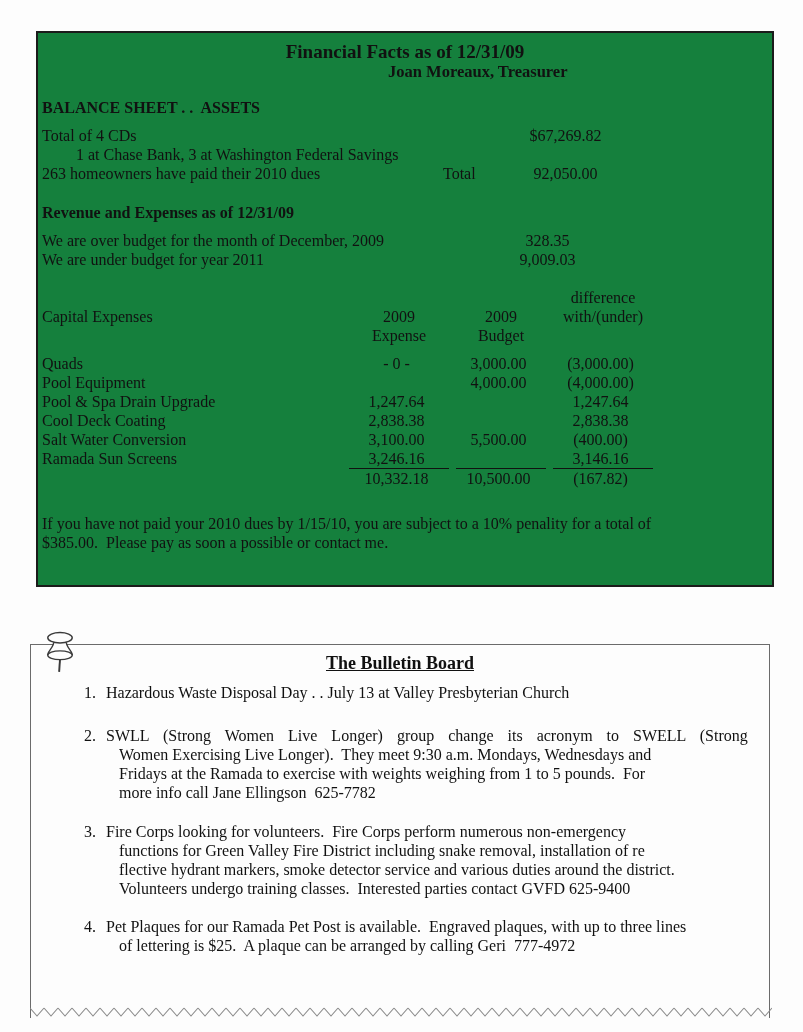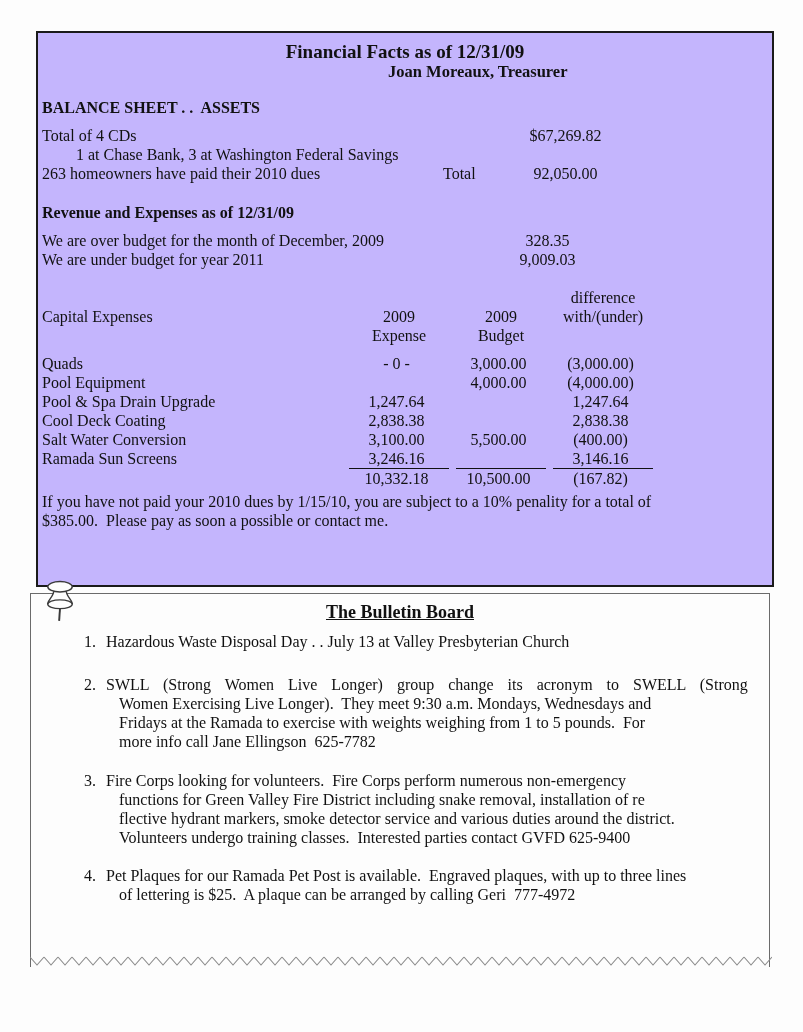--- a/index.html
+++ b/index.html
@@ -17,43 +17,43 @@
   }
   .txt { white-space:pre-wrap; }
 
   
   .fin-box {
     position:absolute; left:36px; top:31px;
     width:726px; height:552px;
     border:2px solid #1b1b1b;
     padding:0 4px;
     box-sizing:content-box;
-    background:#c4b5fd;
+    background:#15803d;
   }
   .fl { line-height:19px; min-height:19px; font-size:16px; }
   .fin-title { margin-top:9px; text-align:center; font-weight:bold; font-size:19px; line-height:20px; }
   .fin-byline { font-weight:bold; font-size:16.5px; line-height:19px; padding-left:346px; }
   .fin-heading { margin-top:17px; font-weight:bold; }
   .fin-heading2 { margin-top:20px; font-weight:bold; }
 
   .grid-balance { display:grid; grid-template-columns:1fr 60px 130px 135px; }
   .grid-over    { display:grid; grid-template-columns:1fr 120px 158px; }
   .grid-exp     { display:grid; grid-template-columns:300px 100px 90px 100px 1fr;gap:7px; }
   .cell-l   { text-align:left; }
   .cell-num { text-align:center; padding-right:5px; }
   .cell-ctr { text-align:center; }
   .detail-indent { padding-left:34px; }
   .mt19 { margin-top:9px; }
   .hdr-block { margin-top:19px; }
   .row-underline .u { border-bottom:1.5px solid #111; }
-  .fin-footer { margin-top:4px; }
+  .fin-footer { margin-top:26px; }
 
   
   .bb-box {
-    position:absolute; left:30px; top:593px;
+    position:absolute; left:30px; top:644px;
     width:740px; height:374px;
     border-top:1px solid #6b6b6b;
     border-left:1px solid #6b6b6b;
     border-right:1px solid #6b6b6b;
     box-sizing:border-box;
     background:#fdfdfd;
   }
   .bb-title {
     margin-top:8px; text-align:center;
     font-weight:bold; font-size:18px; line-height:20px;

